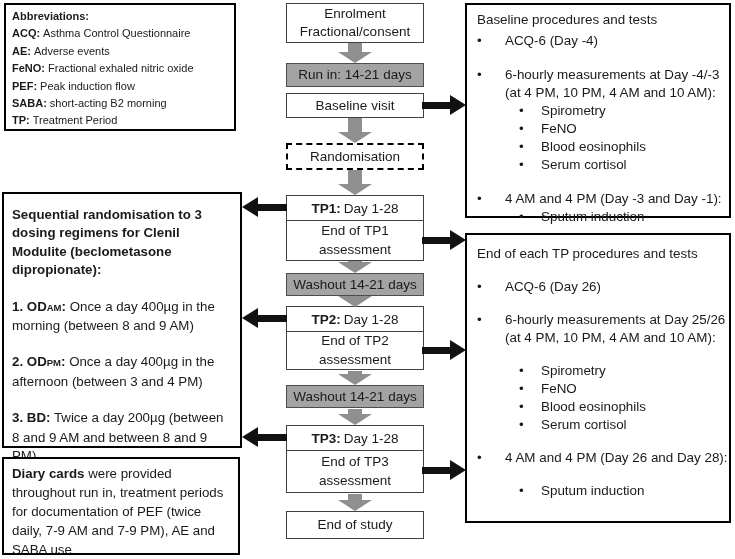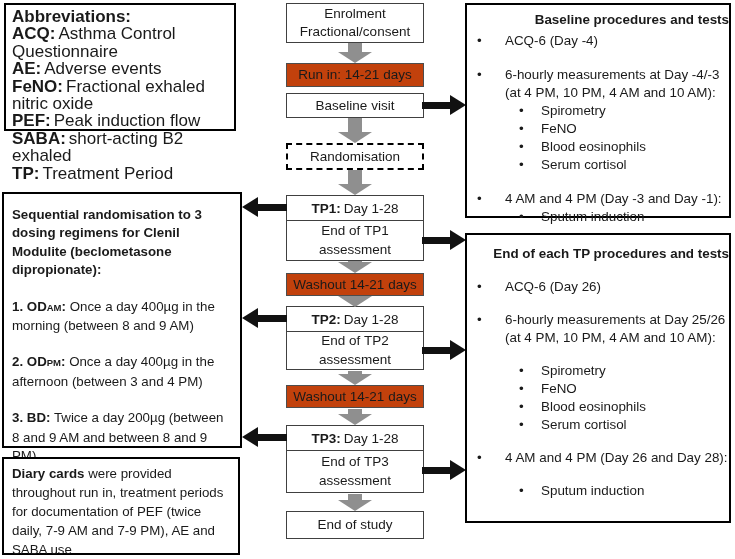--- a/index.html
+++ b/index.html
@@ -6,50 +6,50 @@
   .canvas {
     position:relative; width:735px; height:559px;
     font-family:"Liberation Sans", sans-serif;
     color:#1a1a1a; background:#fff; overflow:hidden;
   }
   
   .panel {
     position:absolute; box-sizing:border-box;
     border:2px solid #000; background:#fff;
   }
-  .abbrev { left:4px; top:3px; width:232px; height:128px; padding:3px 6px; font-size:17px; line-height:17.4px; }
+  .abbrev { left:4px; top:3px; width:232px; height:128px; padding:3px 6px; font-size:11px; line-height:17.4px; }
   .abbrev .row b { margin-right:3px; }
   .seq { left:2px; top:192px; width:240px; height:256px; padding:12px 8px 4px 8px; font-size:13.3px; line-height:18.4px; }
   .seq .title { font-weight:bold; margin-bottom:18px; }
   .seq .reg { margin-bottom:18px; }
   .seq .reg:last-child { margin-bottom:0; }
   .subcap { font-size:9.5px; font-weight:bold; }
   .diary { left:2px; top:457px; width:238px; height:98px; padding:5px 8px; font-size:13.3px; line-height:19px; }
   
   .proc { font-size:13.4px; line-height:18px; }
-  .proc .title { font-weight:bold; padding-left:22px;text-align:right; }
+  .proc .title { font-weight:normal; padding-left:10px; }
   .bl { left:465px; top:3px; width:266px; height:215px; padding-top:6px; }
   .bl .title { margin-bottom:3px; }
   .et { left:465px; top:233px; width:266px; height:290px; padding-top:10px; }
   .et .title { margin-bottom:15px; }
   .li { position:relative; }
   .l1 { padding-left:38px; }
   .l1::before { content:"\2022"; position:absolute; left:10px; }
   .l2 { padding-left:74px; }
   .l2::before { content:"\2022"; position:absolute; left:52px; }
   .bl .gap { margin-top:16px; }
   .et .gap { margin-top:15px; }
   
   .cbox {
     position:absolute; left:286px; width:138px; box-sizing:border-box;
     border:1.4px solid #404040; background:#fff;
     display:flex; align-items:center; justify-content:center;
     font-size:13.5px; text-align:center; line-height:1.3; padding:0 4px;
   }
-  .shaded { background:#c2410c; border-color:#4d4d4d; }
+  .shaded { background:#a3a3a3; border-color:#4d4d4d; }
   .dashed { border:2px dashed #000; }
   .tpgroup { position:absolute; left:286px; width:138px; box-sizing:border-box; border:1.4px solid #404040; background:#fff; display:flex; flex-direction:column; font-size:13.5px; text-align:center; }
   .tp-head { height:24px; border-bottom:1.4px solid #404040; display:flex; align-items:center; justify-content:center; }
   .tp-head b { margin-right:3px; }
   .tp-end { flex:1; display:flex; align-items:center; justify-content:center; line-height:1.35; padding:0 14px; }
   
   .varrow { position:absolute; left:338px; width:34px; display:flex; flex-direction:column; align-items:center; }
   .varrow .shaft { width:14px; background:#8f8f8f; flex:1; }
   .varrow .head { width:0; height:0; border-left:17px solid transparent; border-right:17px solid transparent; border-top:11px solid #8f8f8f; }
   .harrow { position:absolute; height:20px; display:flex; align-items:center; }
@@ -62,21 +62,21 @@
 <body>
 
 <div class="canvas">
 
   <div class="panel abbrev">
     <div class="row"><b>Abbreviations:</b></div>
     <div class="row"><b>ACQ:</b><span>Asthma Control Questionnaire</span></div>
     <div class="row"><b>AE:</b><span>Adverse events</span></div>
     <div class="row"><b>FeNO:</b><span>Fractional exhaled nitric oxide</span></div>
     <div class="row"><b>PEF:</b><span>Peak induction flow</span></div>
-    <div class="row"><b>SABA:</b><span>short-acting B2 exhaled</span></div>
+    <div class="row"><b>SABA:</b><span>short-acting B2 morning</span></div>
     <div class="row"><b>TP:</b><span>Treatment Period</span></div>
   </div>
 
   <div class="panel seq">
     <div class="title">Sequential randomisation to 3 dosing regimens for Clenil Modulite (beclometasone dipropionate):</div>
     <div class="reg"><b>1. OD</b><span class="subcap">AM</span><b>:</b> <span>Once a day 400µg in the morning (between 8 and 9 AM)</span></div>
     <div class="reg"><b>2. OD</b><span class="subcap">PM</span><b>:</b> <span>Once a day 400µg in the afternoon (between 3 and 4 PM)</span></div>
     <div class="reg"><b>3. BD</b><span class="subcap"></span><b>:</b> <span>Twice a day 200µg (between 8 and 9 AM and between 8 and 9 PM)</span></div>
   </div>
 

